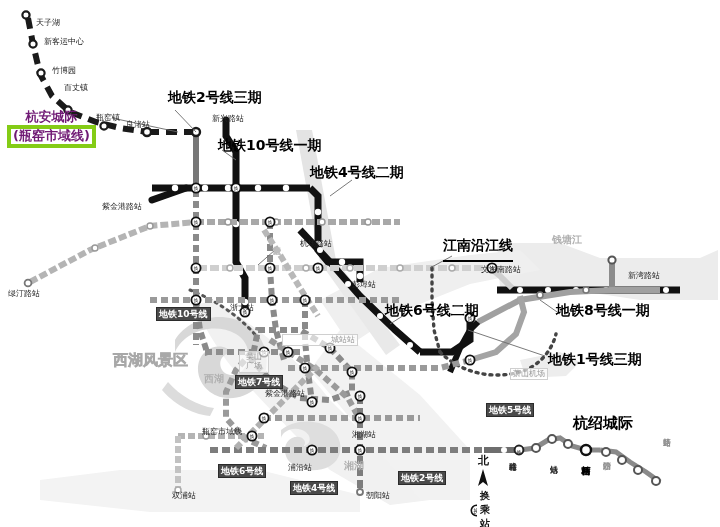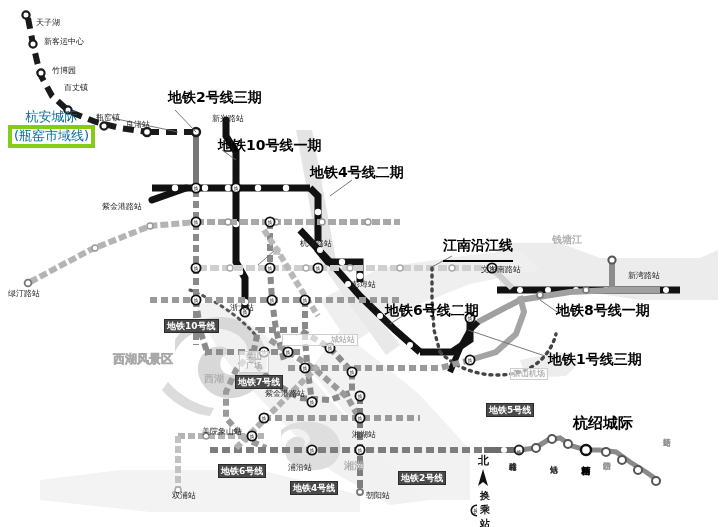--- a/index.html
+++ b/index.html
@@ -31,25 +31,25 @@
   
   .tag{
     font-size:9px;font-weight:bold;color:#ffffff;background:#4a4a4a;
     padding:1px 2px;border:1px solid #2b2b2b;letter-spacing:0px;
   }
 
   
   .geo{font-size:10px;color:#b0b0b0;font-weight:bold;}
   .geo-sm{font-size:8px;color:#bdbdbd;font-weight:normal;}
   .geo-box{font-size:8px;color:#9a9a9a;border:1px solid #cfcfcf;padding:1px 2px;background:rgba(255,255,255,.65);}
-  .geo-out{font-size:12px;font-weight:bold;color:#cfcfcf;-webkit-text-stroke:0.6px #a8a8a8;}
+  .geo-out{font-size:15px;font-weight:bold;color:#cfcfcf;-webkit-text-stroke:0.6px #a8a8a8;}
 
   
   .box-callout{
-    font-size:13px;font-weight:normal;color:#0369a1;text-align:center;
+    font-size:13px;font-weight:bold;color:#701a75;text-align:center;
     line-height:1.15;
   }
   .box-callout .l2{border:4px solid #84cc16;padding:0 2px;display:inline-block;}
 
   .legend-n{font-size:11px;font-weight:bold;color:#111;}
   .legend-t{font-size:10px;font-weight:bold;color:#111;}
 </style>
 </head>
 <body>
 
@@ -345,21 +345,21 @@
   <div class="lbl hdr" style="left:218px;top:138px;">地铁10号线一期</div>
 
   <div class="lbl hdr" style="left:310px;top:165px;">地铁4号线二期</div>
 
   <div class="lbl stn" style="left:102px;top:203px;">紫金港路站</div>
 
   <div class="lbl stn" style="left:8px;top:290px;">绿汀路站</div>
 
   <div class="lbl stn" style="left:230px;top:304px;text-align:right;">浙大站</div>
 
-  <div class="lbl" style="left:164px;top:304px;margin-top:12px;">
+  <div class="lbl" style="left:156px;top:304px;">
     <span class="tag">地铁10号线</span>
   </div>
 
   <div class="lbl stn" style="left:300px;top:240px;">机场路站</div>
 
   <div class="lbl stn" style="left:352px;top:281px;">彭埠站</div>
 
   <div class="lbl hdr hdr-u" style="left:443px;top:238px;">江南沿江线</div>
 
   <div class="lbl stn" style="left:455px;top:266px;margin-left:26px;">文海南路站</div>
@@ -387,21 +387,21 @@
   <div class="lbl geo-out" style="left:113px;top:353px;">西湖风景区</div>
 
   <div class="lbl geo" style="left:204px;top:374px;text-align:center;">西湖</div>
 
   <div class="lbl" style="left:235px;top:372px;">
     <span class="tag">地铁7号线</span>
   </div>
 
   <div class="lbl stn" style="left:265px;top:390px;">紫金港路站</div>
 
-  <div class="lbl stn" style="left:202px;top:428px;">美院象山站</div>
+  <div class="lbl stn" style="left:202px;top:428px;">瓶窑市域线</div>
 
   <div class="lbl" style="left:218px;top:461px;">
     <span class="tag">地铁6号线</span>
   </div>
 
   <div class="lbl stn" style="left:172px;top:492px;">双浦站</div>
 
   <div class="lbl stn" style="left:288px;top:464px;">浦沿站</div>
 
   <div class="lbl" style="left:290px;top:478px;">

